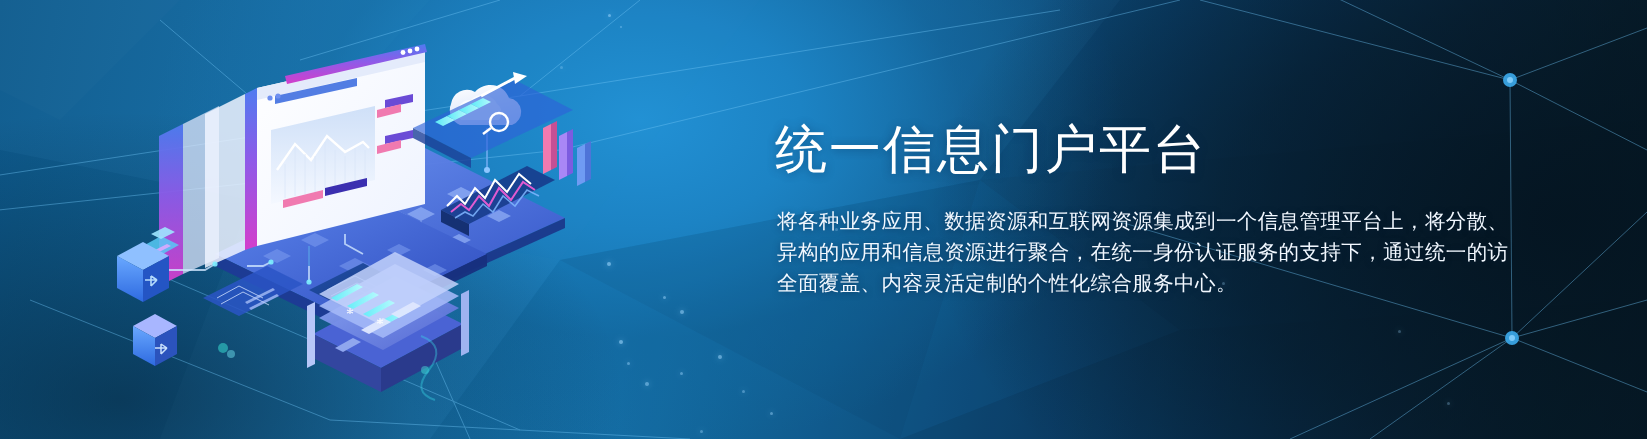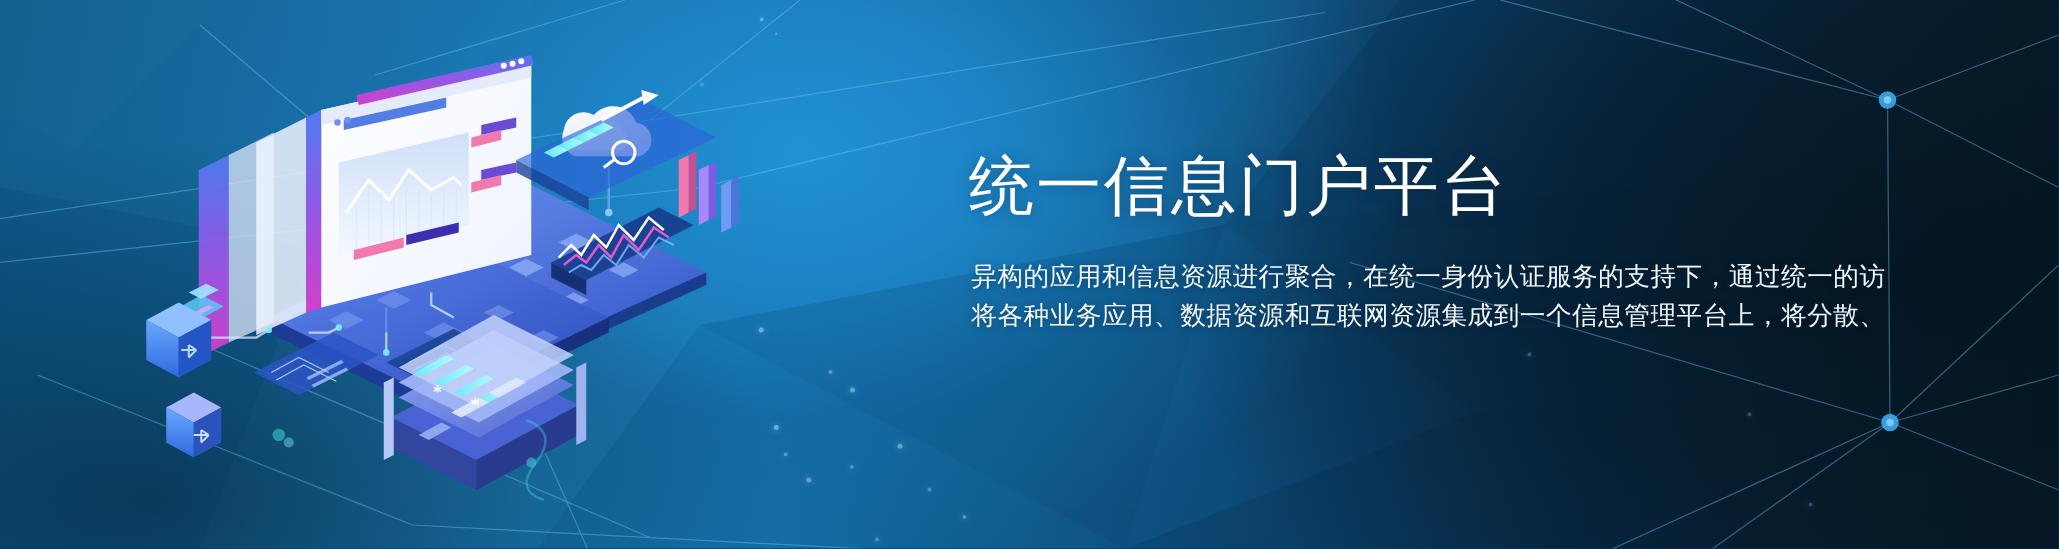--- a/index.html
+++ b/index.html
@@ -5,21 +5,21 @@
   html, body {
     margin: 0;
     padding: 0;
     background: #06161f;
   }
   #banner {
     position: relative;
     width: 1647px;
     height: 439px;
     overflow: hidden;
-    font-family: Liberation Sans, sans-serif;
+    font-family: Liberation Serif, serif;
     background: #0d4f7e;
     user-select: none;
   }
 
   
   .bg-layer { position: absolute; inset: 0; }
 
   .bg-base {
     background:
       radial-gradient(ellipse 620px 420px at 640px 120px, #2090d4 0%, #1a82c3 26%, rgba(20,110,168,0.55) 52%, rgba(14,78,124,0.0) 78%),
@@ -442,18 +442,19 @@
         <circle cx="330" cy="352" r="4" fill="#4ef0e6" opacity=".5"></circle>
         <path d="M326,318 q26,10 8,34 q-18,22 6,30" stroke="#3ad9e8" stroke-width="2" fill="none" opacity=".45"></path>
       </g>
     </svg>
   </div>
 
   <div class="content">
     <h1 class="headline">统一信息门户平台</h1>
 
     <div class="paragraph">
+      <span class="pline">将各种业务应用、数据资源和互联网资源集成到一个信息管理平台上，将分散、</span>
       <span class="pline">异构的应用和信息资源进行聚合，在统一身份认证服务的支持下，通过统一的访</span>
-      <span class="pline">将各种业务应用、数据资源和互联网资源集成到一个信息管理平台上，将分散、</span>
+      <span class="pline">全面覆盖、内容灵活定制的个性化综合服务中心。</span>
     </div>
   </div>
 
 </div>
 
 </body></html>

